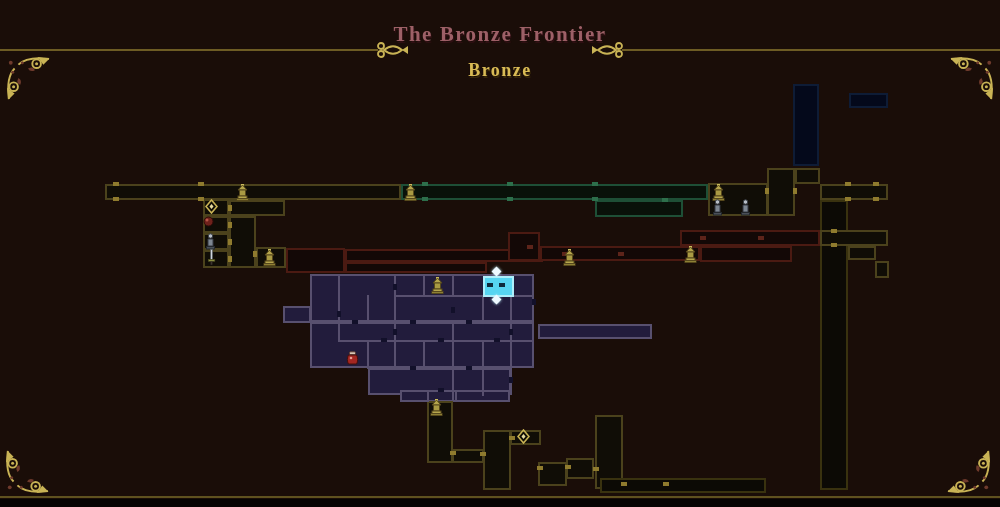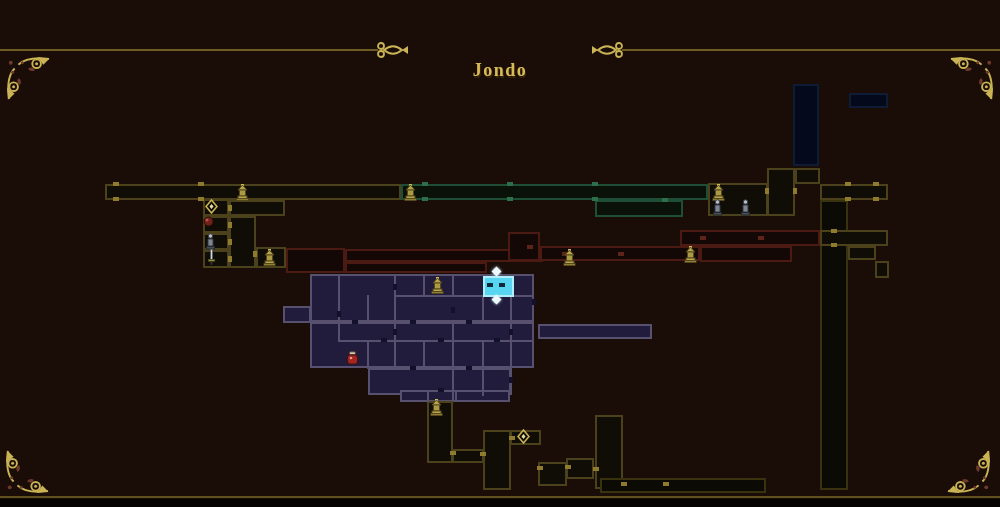--- a/index.html
+++ b/index.html
@@ -30,39 +30,40 @@
   #corner-bl{left:4px;top:447px;transform:scaleY(-1);}
   #corner-br{left:946px;top:447px;transform:scale(-1,-1);}
   #bottom-line{position:absolute;left:0;top:496px;width:1000px;height:2px;background:#5f511f;}
   #black-strip{position:absolute;left:0;top:499px;width:1000px;height:8px;background:#050302;}
 </style>
 </head>
 <body>
 
 <div id="stage">
 
+  <div id="region-title">The Bronze Frontier</div>
   <div class="hline" id="hline-left"></div>
   <div class="hline" id="hline-right"></div>
   <svg class="divider-orn" id="divider-left" viewBox="0 0 36 18">
     <g fill="none" stroke="#c9b355" stroke-width="1.8">
       <circle cx="5" cy="5" r="3"></circle>
         <circle cx="5" cy="13" r="3"></circle>
       <path d="M8 9 C14 4 20 4 26 9 C20 14 14 14 8 9 Z"></path>
     </g>
     <path d="M26 9 l6 -4 v8 Z" fill="#c9b355"></path>
   </svg>
   <svg class="divider-orn" id="divider-right" viewBox="0 0 36 18">
     <g fill="none" stroke="#c9b355" stroke-width="1.8">
       <circle cx="5" cy="5" r="3"></circle>
         <circle cx="5" cy="13" r="3"></circle>
       <path d="M8 9 C14 4 20 4 26 9 C20 14 14 14 8 9 Z"></path>
     </g>
     <path d="M26 9 l6 -4 v8 Z" fill="#c9b355"></path>
   </svg>
-  <div id="location-title">Jondo</div>
+  <div id="location-title">Bronze</div>
 
   <svg class="corner" id="corner-tl" viewBox="0 0 48 50">
     <g fill="none" stroke="#c9b355" stroke-width="2">
       <path d="M46 4 C30 2 20 4 14 10"></path>
         <circle cx="33" cy="9" r="4.5"></circle>
       <path d="M4 46 C2 30 4 20 10 14"></path>
         <circle cx="9" cy="33" r="4.5"></circle>
     </g>
     <path d="M46 4 L34 2 L40 10 Z" fill="#c9b355"></path>
     <path d="M4 46 L2 34 L10 40 Z" fill="#c9b355"></path>

